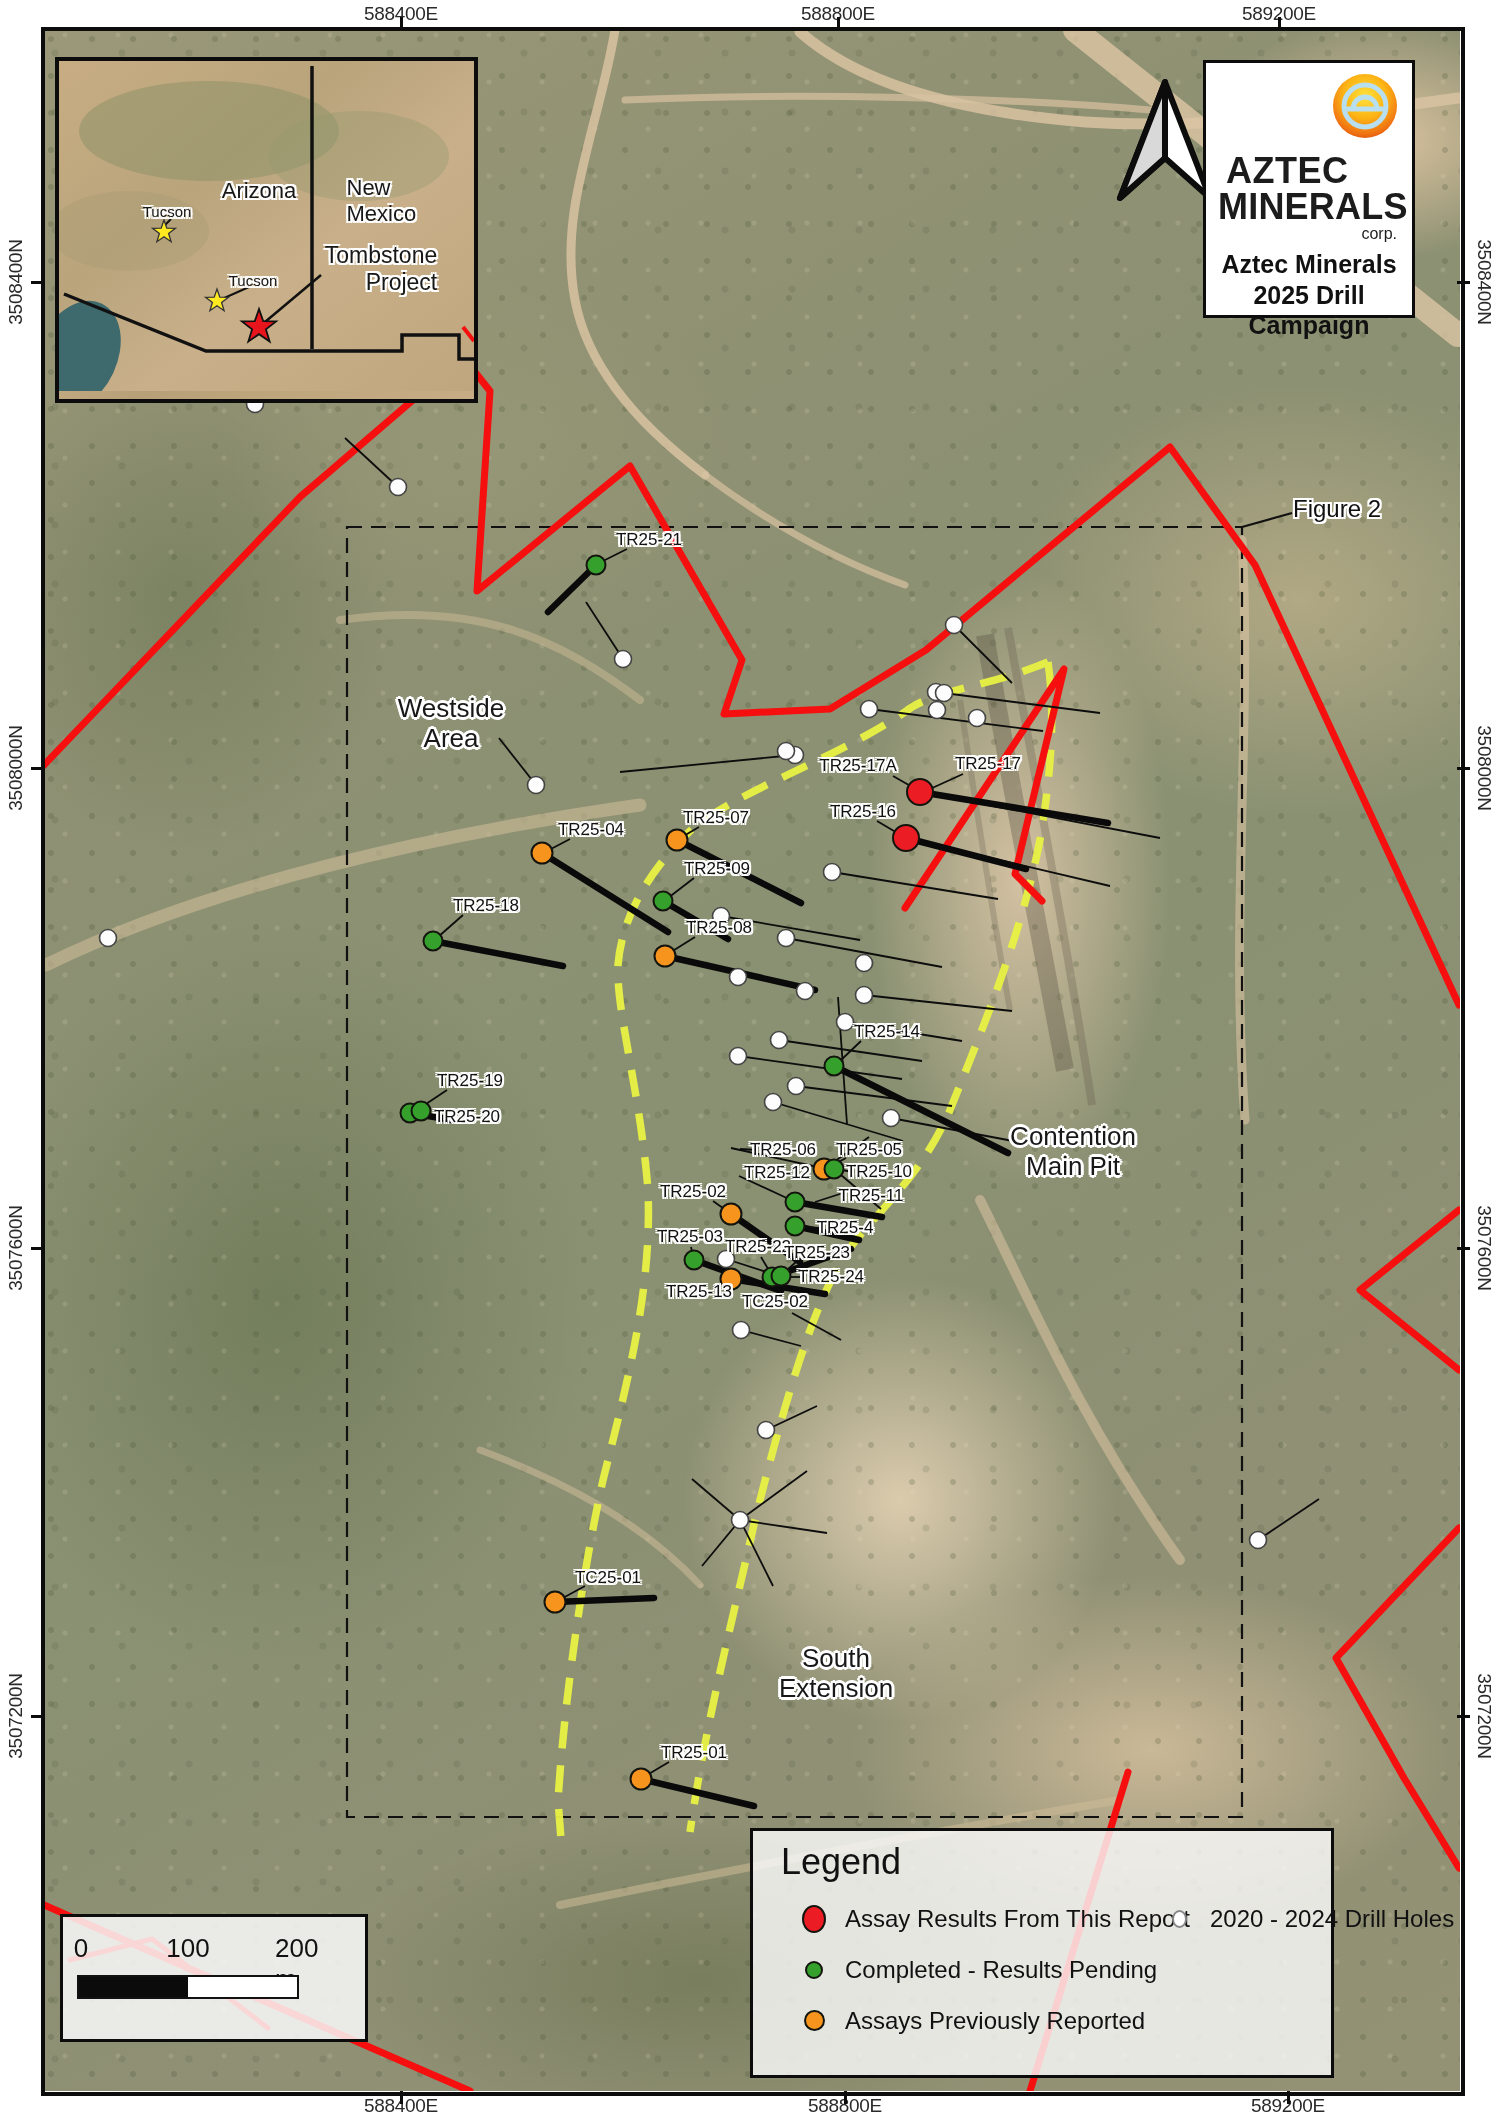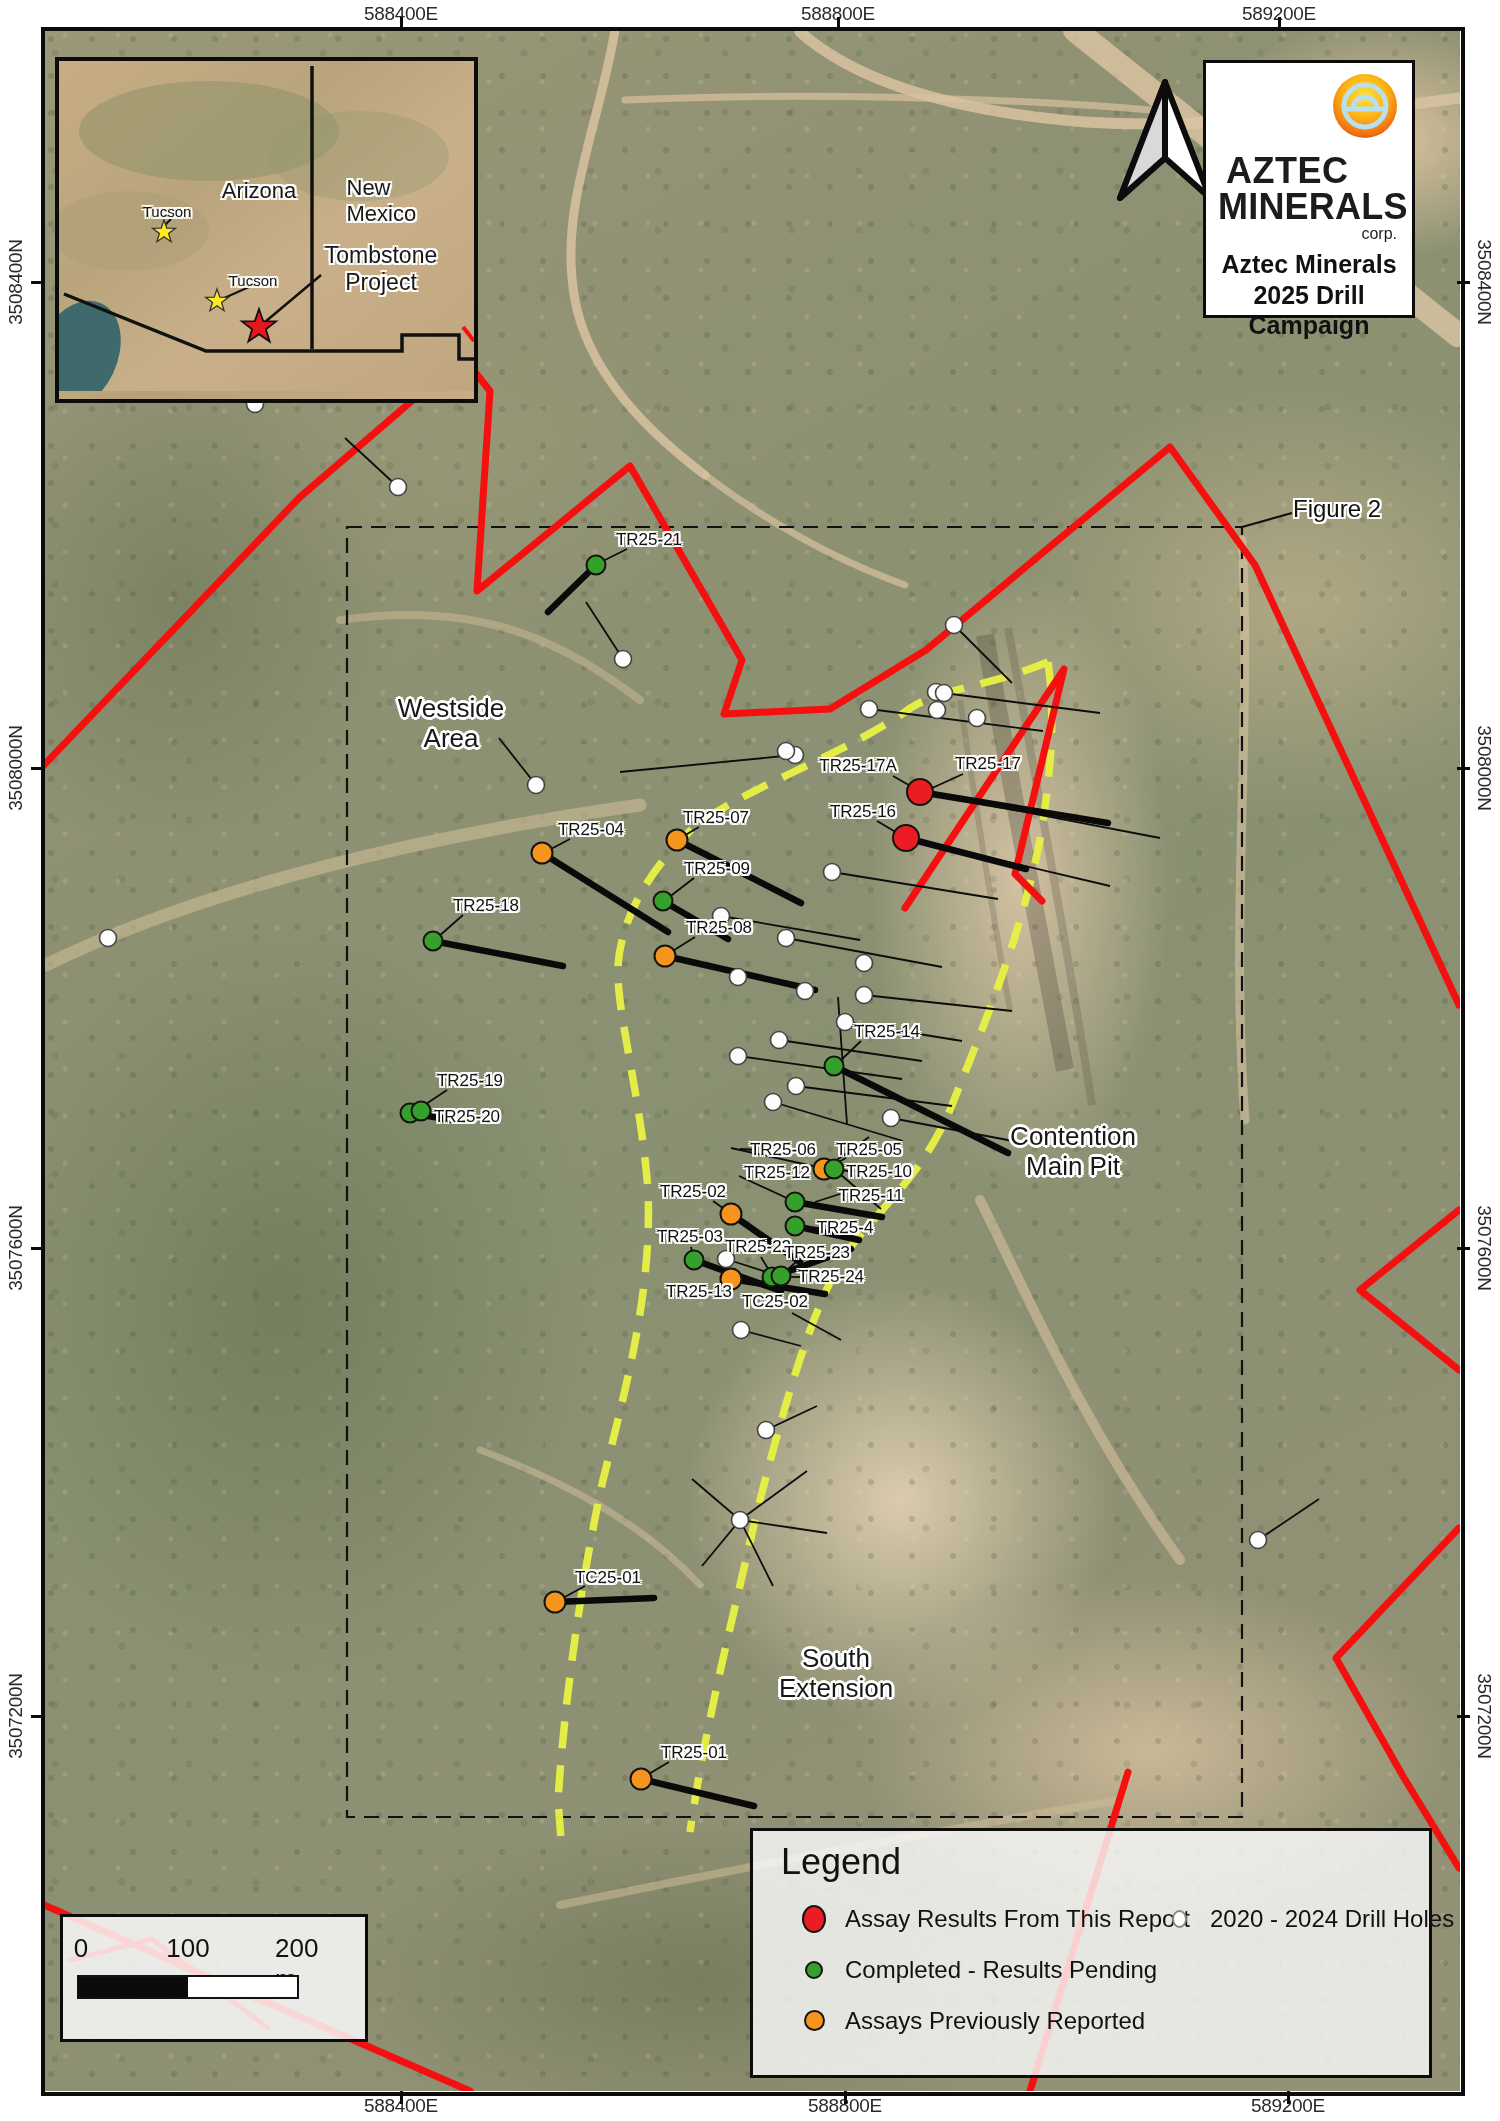--- a/index.html
+++ b/index.html
@@ -40,21 +40,21 @@
   #inset{position:absolute;left:55px;top:57px;width:415px;height:338px;border:4px solid #0c0c0c;z-index:20;
     background:linear-gradient(135deg,#c3a77f 0%,#cbb28a 30%,#b7a077 55%,#c7ad85 100%);}
   
   #title-block{position:absolute;left:1203px;top:60px;width:212px;height:258px;background:#fff;border:3px solid #0c0c0c;z-index:20;box-sizing:border-box;}
   #tb-co1{position:absolute;left:20px;top:90px;font-size:36px;font-weight:800;color:#1c1c1c;letter-spacing:.5px;line-height:1;}
   #tb-co2{position:absolute;left:12px;top:126px;font-size:36px;font-weight:800;color:#1c1c1c;letter-spacing:.2px;line-height:1;}
   #tb-corp{position:absolute;right:15px;top:162px;font-size:16px;color:#1c1c1c;}
   #tb-title{position:absolute;left:0;top:186px;width:100%;text-align:center;font-size:25px;font-weight:700;color:#111;line-height:1.22;}
   #tb-logo{position:absolute;right:12px;top:8px;}
   
-  #legend{position:absolute;left:750px;top:1828px;width:682px;height:250px;background:rgba(250,250,250,.82);border:3px solid #0c0c0c;z-index:30;box-sizing:border-box;}
+  #legend{position:absolute;left:750px;top:1828px;width:584px;height:250px;background:rgba(250,250,250,.82);border:3px solid #0c0c0c;z-index:30;box-sizing:border-box;}
   #legend-title{position:absolute;left:28px;top:10px;font-size:36px;color:#111;}
   .lg-col{position:absolute;top:62px;}
   #legend-col1{left:30px;width:370px;}
   #legend-col2{left:395px;width:280px;}
   .lg-row{display:flex;align-items:center;height:51px;}
   .lg-sw{width:62px;display:flex;justify-content:center;align-items:center;flex:none;}
   .lg-txt{font-size:24px;color:#111;white-space:nowrap;}
   .sw-line{width:46px;height:8px;border-radius:2px;}
   .sw-dot{border:2px solid #15150f;border-radius:50%;box-sizing:border-box;}
   
@@ -330,21 +330,21 @@
         <path d="M0,-12 L2.8,-3.9 L11.4,-3.7 L4.6,1.5 L7.1,9.7 L0,4.8 L-7.1,9.7 L-4.6,1.5 L-11.4,-3.7 L-2.8,-3.9 Z" fill="#ffe921" stroke="#333" stroke-width="1.3"></path>
       </g>
       <g transform="translate(200,266) scale(1.5)">
         <path d="M0,-12 L2.8,-3.9 L11.4,-3.7 L4.6,1.5 L7.1,9.7 L0,4.8 L-7.1,9.7 L-4.6,1.5 L-11.4,-3.7 L-2.8,-3.9 Z" fill="#e8151c" stroke="#111" stroke-width="1.2"></path>
       </g>
     </svg>
     <div class="inset-label" style="font-size: 22px; left: 200px; top: 130px;" id="il-az">Arizona</div>
     <div class="inset-label" style="font-size: 22px; left: 330px; top: 140px;" id="il-nm">New Mexico</div>
     <div class="inset-label" style="font-size: 15px; left: 108px; top: 150px;" id="il-ph">Tucson</div>
     <div class="inset-label" style="font-size: 15px; left: 194px; top: 219px;" id="il-tu">Tucson</div>
-    <div class="inset-label" style="font-size: 23px; font-weight: 400; text-align: center; left: 322px; top: 208px;" id="il-tb">Tombstone
+    <div class="inset-label" style="font-size: 23px; font-weight: 400; text-align: right; left: 322px; top: 208px;" id="il-tb">Tombstone
 Project</div>
   </div>
 
   <div id="title-block">
     <div id="tb-logo">
       <svg width="70" height="70" viewBox="-35 -35 70 70">
         <defs>
           <radialGradient id="lg" cx=".5" cy=".35" r=".75">
             <stop offset="0" stop-color="#ffe23c"></stop>
               <stop offset=".45" stop-color="#fcb415"></stop>

